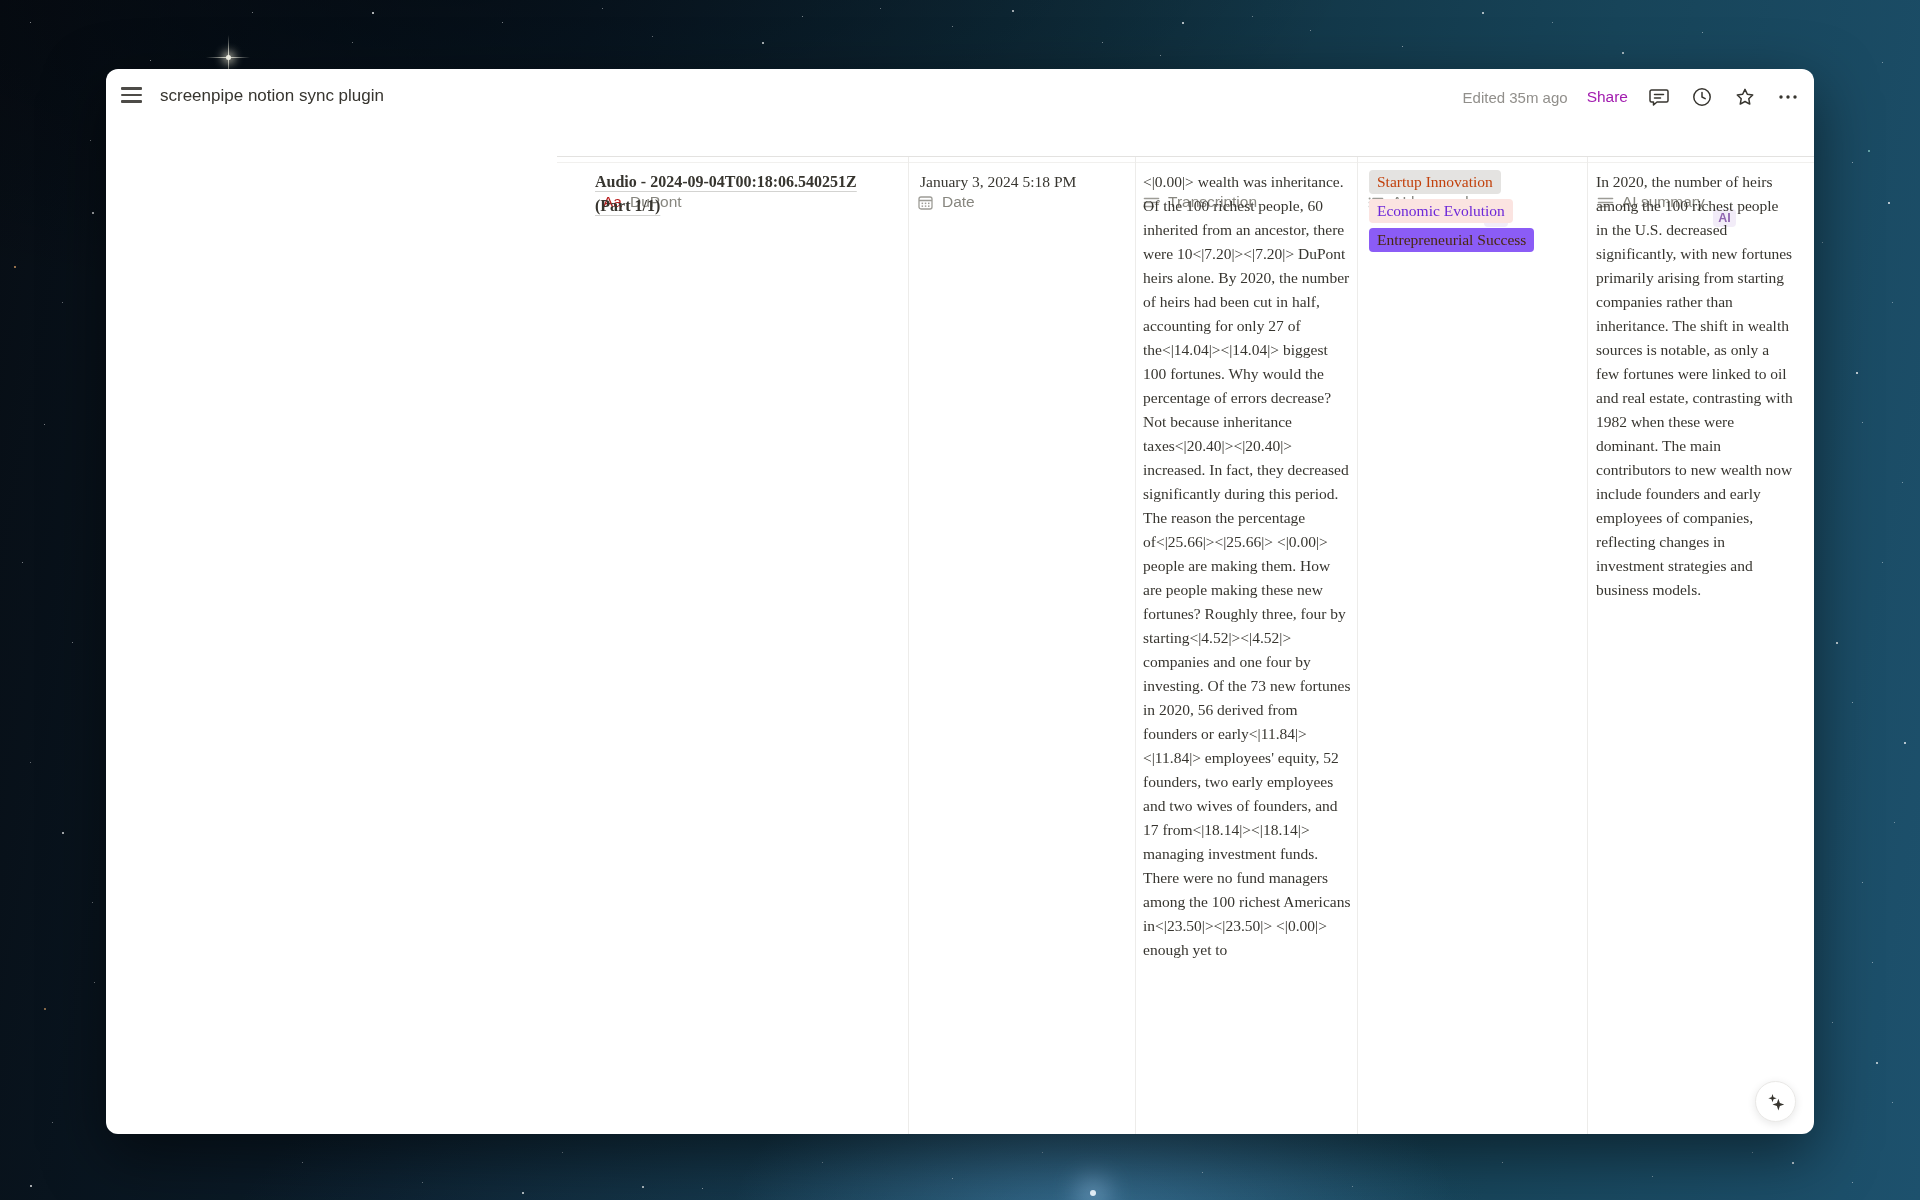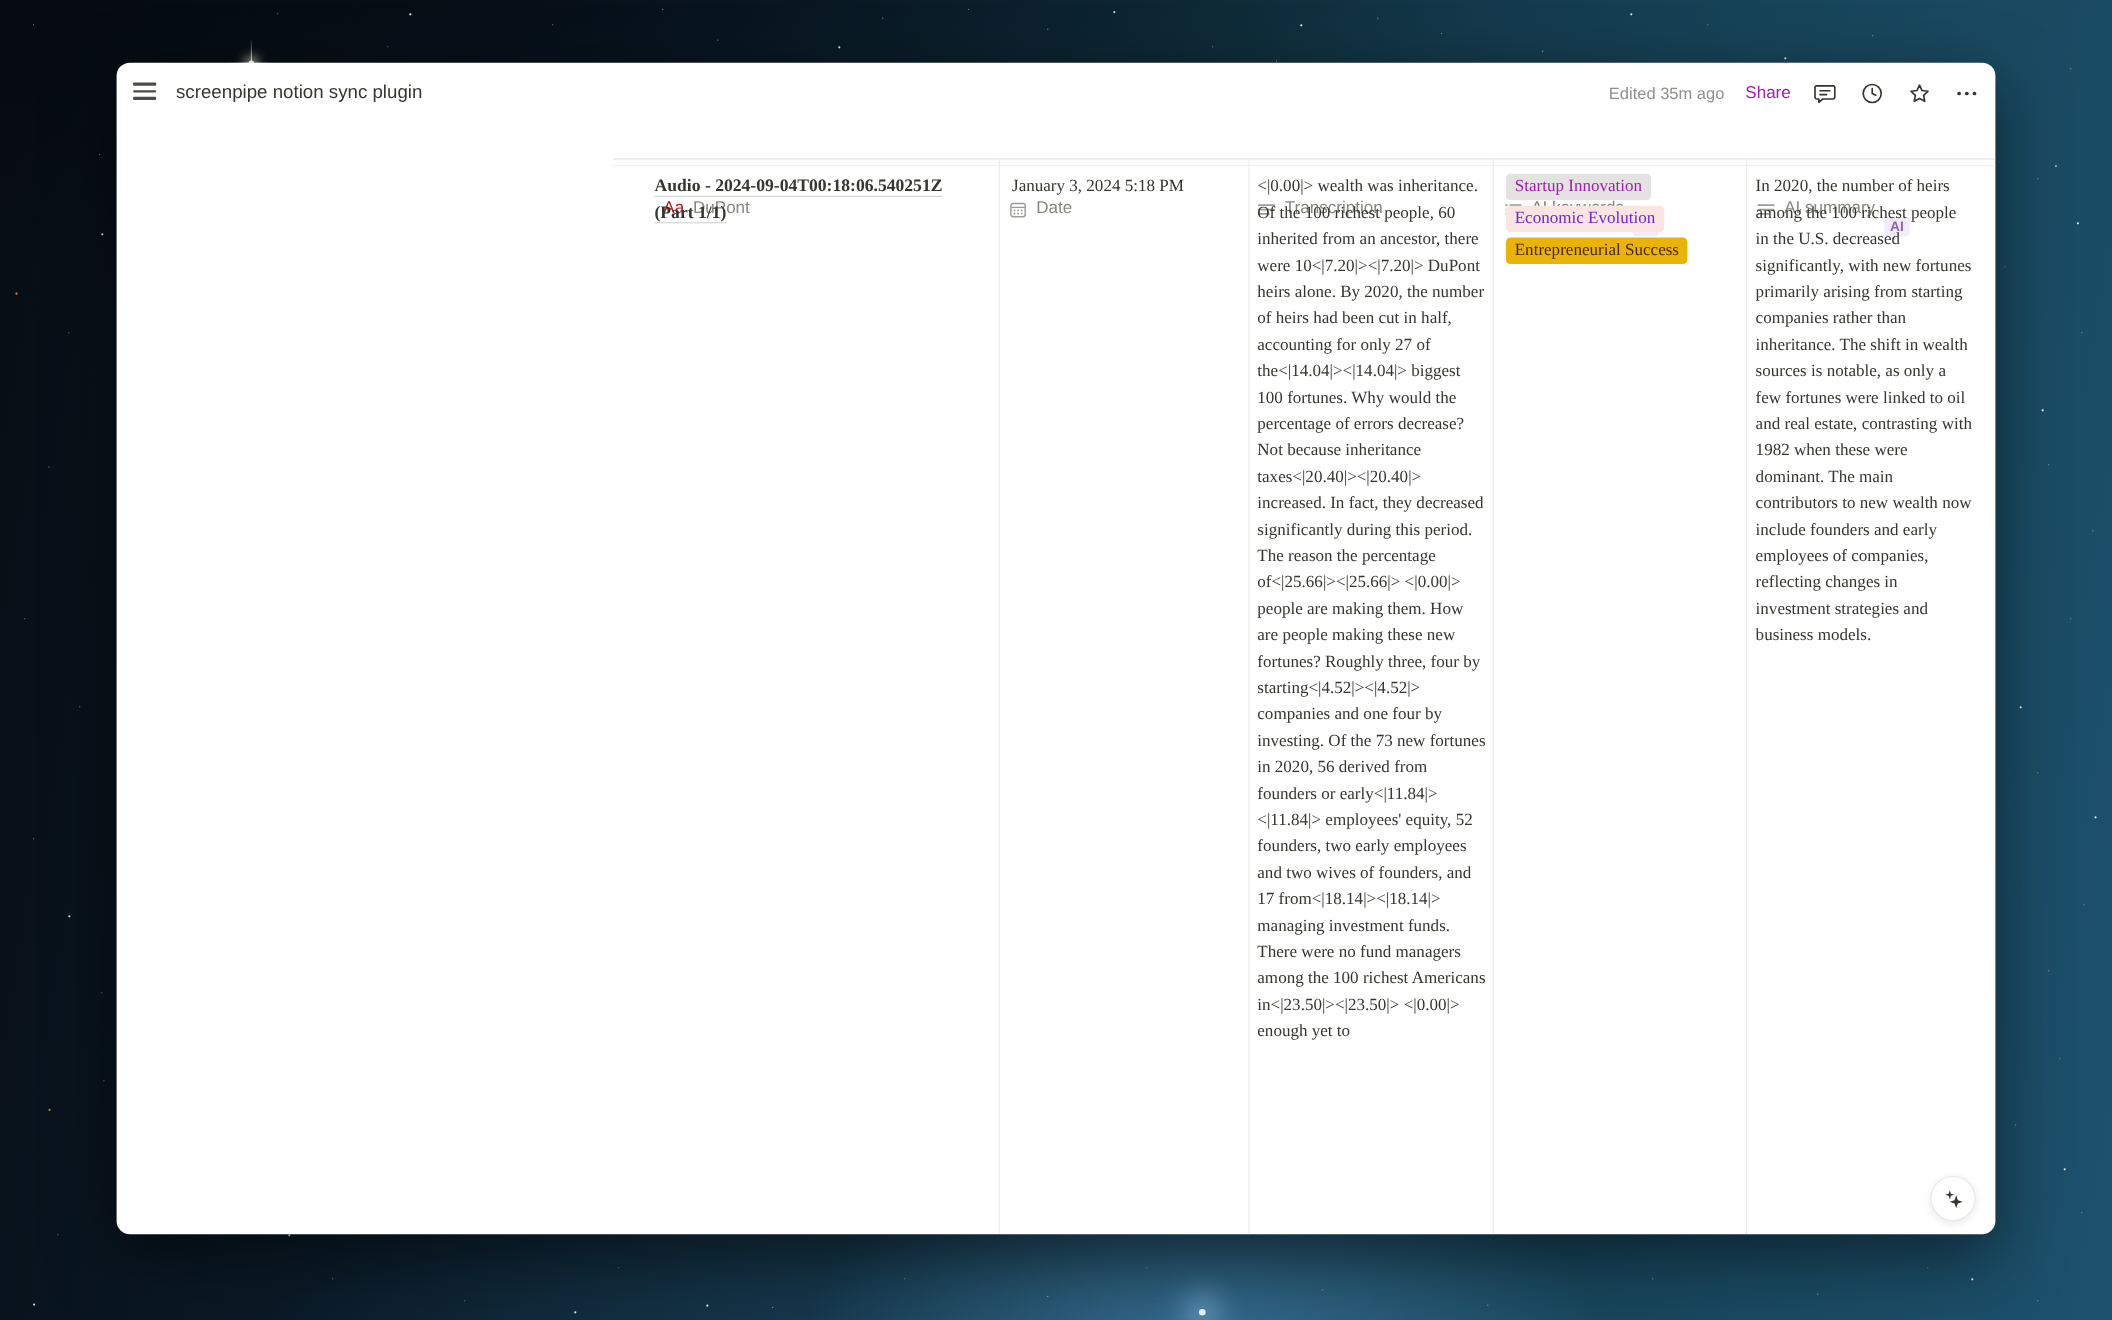--- a/index.html
+++ b/index.html
@@ -48,21 +48,21 @@
     box-shadow:14px 266px rgba(217,160,102,.9),44px 1008px rgba(217,160,102,.8),1868px 150px rgba(150,220,210,.8); }
   .star-flare { position:absolute; left:226px; top:55px; width:5px; height:5px; border-radius:50%;
     background:#fffef5; box-shadow:0 0 10px 3px rgba(255,252,230,.9); }
   .star-flare::before, .star-flare::after { content:""; position:absolute; background:linear-gradient(90deg,transparent,rgba(255,255,240,.9),transparent); }
   .star-flare::before { width:44px; height:1px; left:-20px; top:2px; }
   .star-flare::after  { width:1px; height:44px; left:2px; top:-20px; background:linear-gradient(180deg,transparent,rgba(255,255,240,.9),transparent); }
   .glow-bottom { position:absolute; left:1090px; top:1190px; width:6px; height:6px; border-radius:50%;
     background:#eaf6ff; box-shadow:0 0 28px 9px rgba(170,215,255,.8); }
 
   
-  .window { position:absolute; left:106px; top:57px; width:1708px; height:1065px;
+  .window { position:absolute; left:106px; top:69px; width:1708px; height:1065px;
     background:#fff; border-radius:12px; box-shadow:0 20px 60px rgba(0,0,0,.5); overflow:hidden; }
 
   
   .hamburger { position:absolute; left:15px; top:15px; width:26px; height:22px; display:flex; flex-direction:column;
     justify-content:center; gap:4px; cursor:pointer; }
   .hamburger span { display:block; width:21px; height:2.4px; background:#4d4b47; border-radius:1px; }
   .win-title { position:absolute; left:54px; top:17px; font-size:17px; color:#37352f; }
   .topbar-right { position:absolute; right:14px; top:14px; height:28px; display:flex; align-items:center; gap:19px; }
   .edited { font-size:15px; color:#918f8b; }
   .share { font-size:15.5px; color:#a21caf; cursor:pointer; }
@@ -198,23 +198,23 @@
   <div class="hrule2" style="left:451px; top:93px; width:1257px;"></div>
   <div class="vrule" style="left:802px;  top:88px; height:977px;"></div>
   <div class="vrule" style="left:1029px; top:88px; height:977px;"></div>
   <div class="vrule" style="left:1251px; top:88px; height:977px;"></div>
   <div class="vrule" style="left:1481px; top:88px; height:977px;"></div>
 
   <div class="cell title-cell" style="left:489px; width:296px;">Audio - 2024-09-04T00:18:06.540251Z (Part 1/1)</div>
   <div class="cell" style="left:814px; width:180px;">January 3, 2024 5:18 PM</div>
   <div class="cell" style="left:1037px; width:208px;">&lt;|0.00|&gt; wealth was inheritance. Of the 100 richest people, 60 inherited from an ancestor, there were 10&lt;|7.20|&gt;&lt;|7.20|&gt; DuPont heirs alone. By 2020, the number of heirs had been cut in half, accounting for only 27 of the&lt;|14.04|&gt;&lt;|14.04|&gt; biggest 100 fortunes. Why would the percentage of errors decrease? Not because inheritance taxes&lt;|20.40|&gt;&lt;|20.40|&gt; increased. In fact, they decreased significantly during this period. The reason the percentage of&lt;|25.66|&gt;&lt;|25.66|&gt; &lt;|0.00|&gt; people are making them. How are people making these new fortunes? Roughly three, four by starting&lt;|4.52|&gt;&lt;|4.52|&gt; companies and one four by investing. Of the 73 new fortunes in 2020, 56 derived from founders or early&lt;|11.84|&gt;&lt;|11.84|&gt; employees' equity, 52 founders, two early employees and two wives of founders, and 17 from&lt;|18.14|&gt;&lt;|18.14|&gt; managing investment funds. There were no fund managers among the 100 richest Americans in&lt;|23.50|&gt;&lt;|23.50|&gt; &lt;|0.00|&gt; enough yet to</div>
   <div class="cell tags" style="left:1263px; width:196px;">
-    <span class="tag" style="background: rgb(228, 227, 225); color: #a21caf;">Startup Innovation</span>
+    <span class="tag" style="background: rgb(228, 227, 225); color: #c2410c;">Startup Innovation</span>
     <span class="tag" style="background: rgb(251, 228, 225); color: #6d28d9;">Economic Evolution</span>
-    <span class="tag" style="background: #eab308; color: rgb(73, 41, 14);">Entrepreneurial Success</span>
+    <span class="tag" style="background: #8b5cf6; color: rgb(73, 41, 14);">Entrepreneurial Success</span>
   </div>
   <div class="cell" style="left:1490px; width:198px;">In 2020, the number of heirs among the 100 richest people in the U.S. decreased significantly, with new fortunes primarily arising from starting companies rather than inheritance. The shift in wealth sources is notable, as only a few fortunes were linked to oil and real estate, contrasting with 1982 when these were dominant. The main contributors to new wealth now include founders and early employees of companies, reflecting changes in investment strategies and business models.</div>
 
   <div class="ai-fab">
     <svg viewBox="0 0 24 24">
       <path d="M8.2 3.2 L9.3 6.7 L12.8 7.8 L9.3 8.9 L8.2 12.4 L7.1 8.9 L3.6 7.8 L7.1 6.7 Z"></path>
       <path d="M14.6 8.4 L16.2 13.2 L21 14.8 L16.2 16.4 L14.6 21.2 L13 16.4 L8.2 14.8 L13 13.2 Z"></path>
     </svg>
   </div>
 

